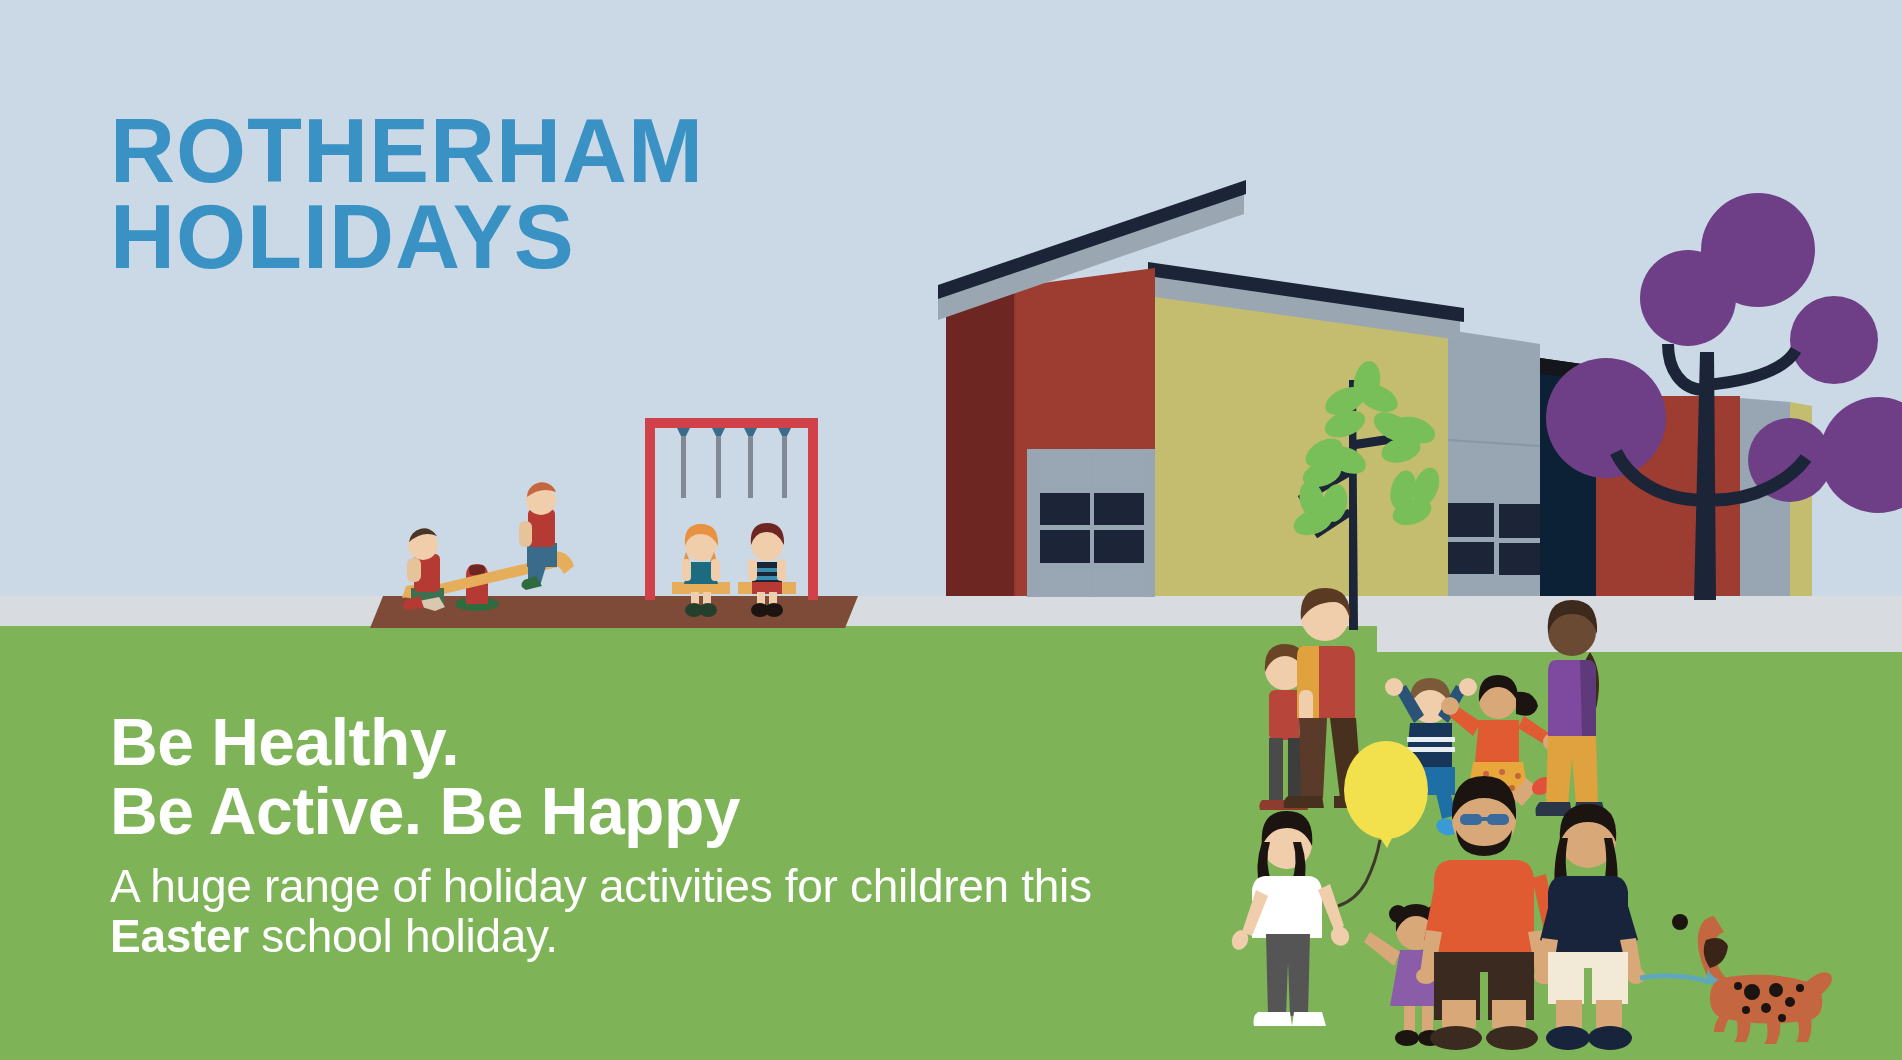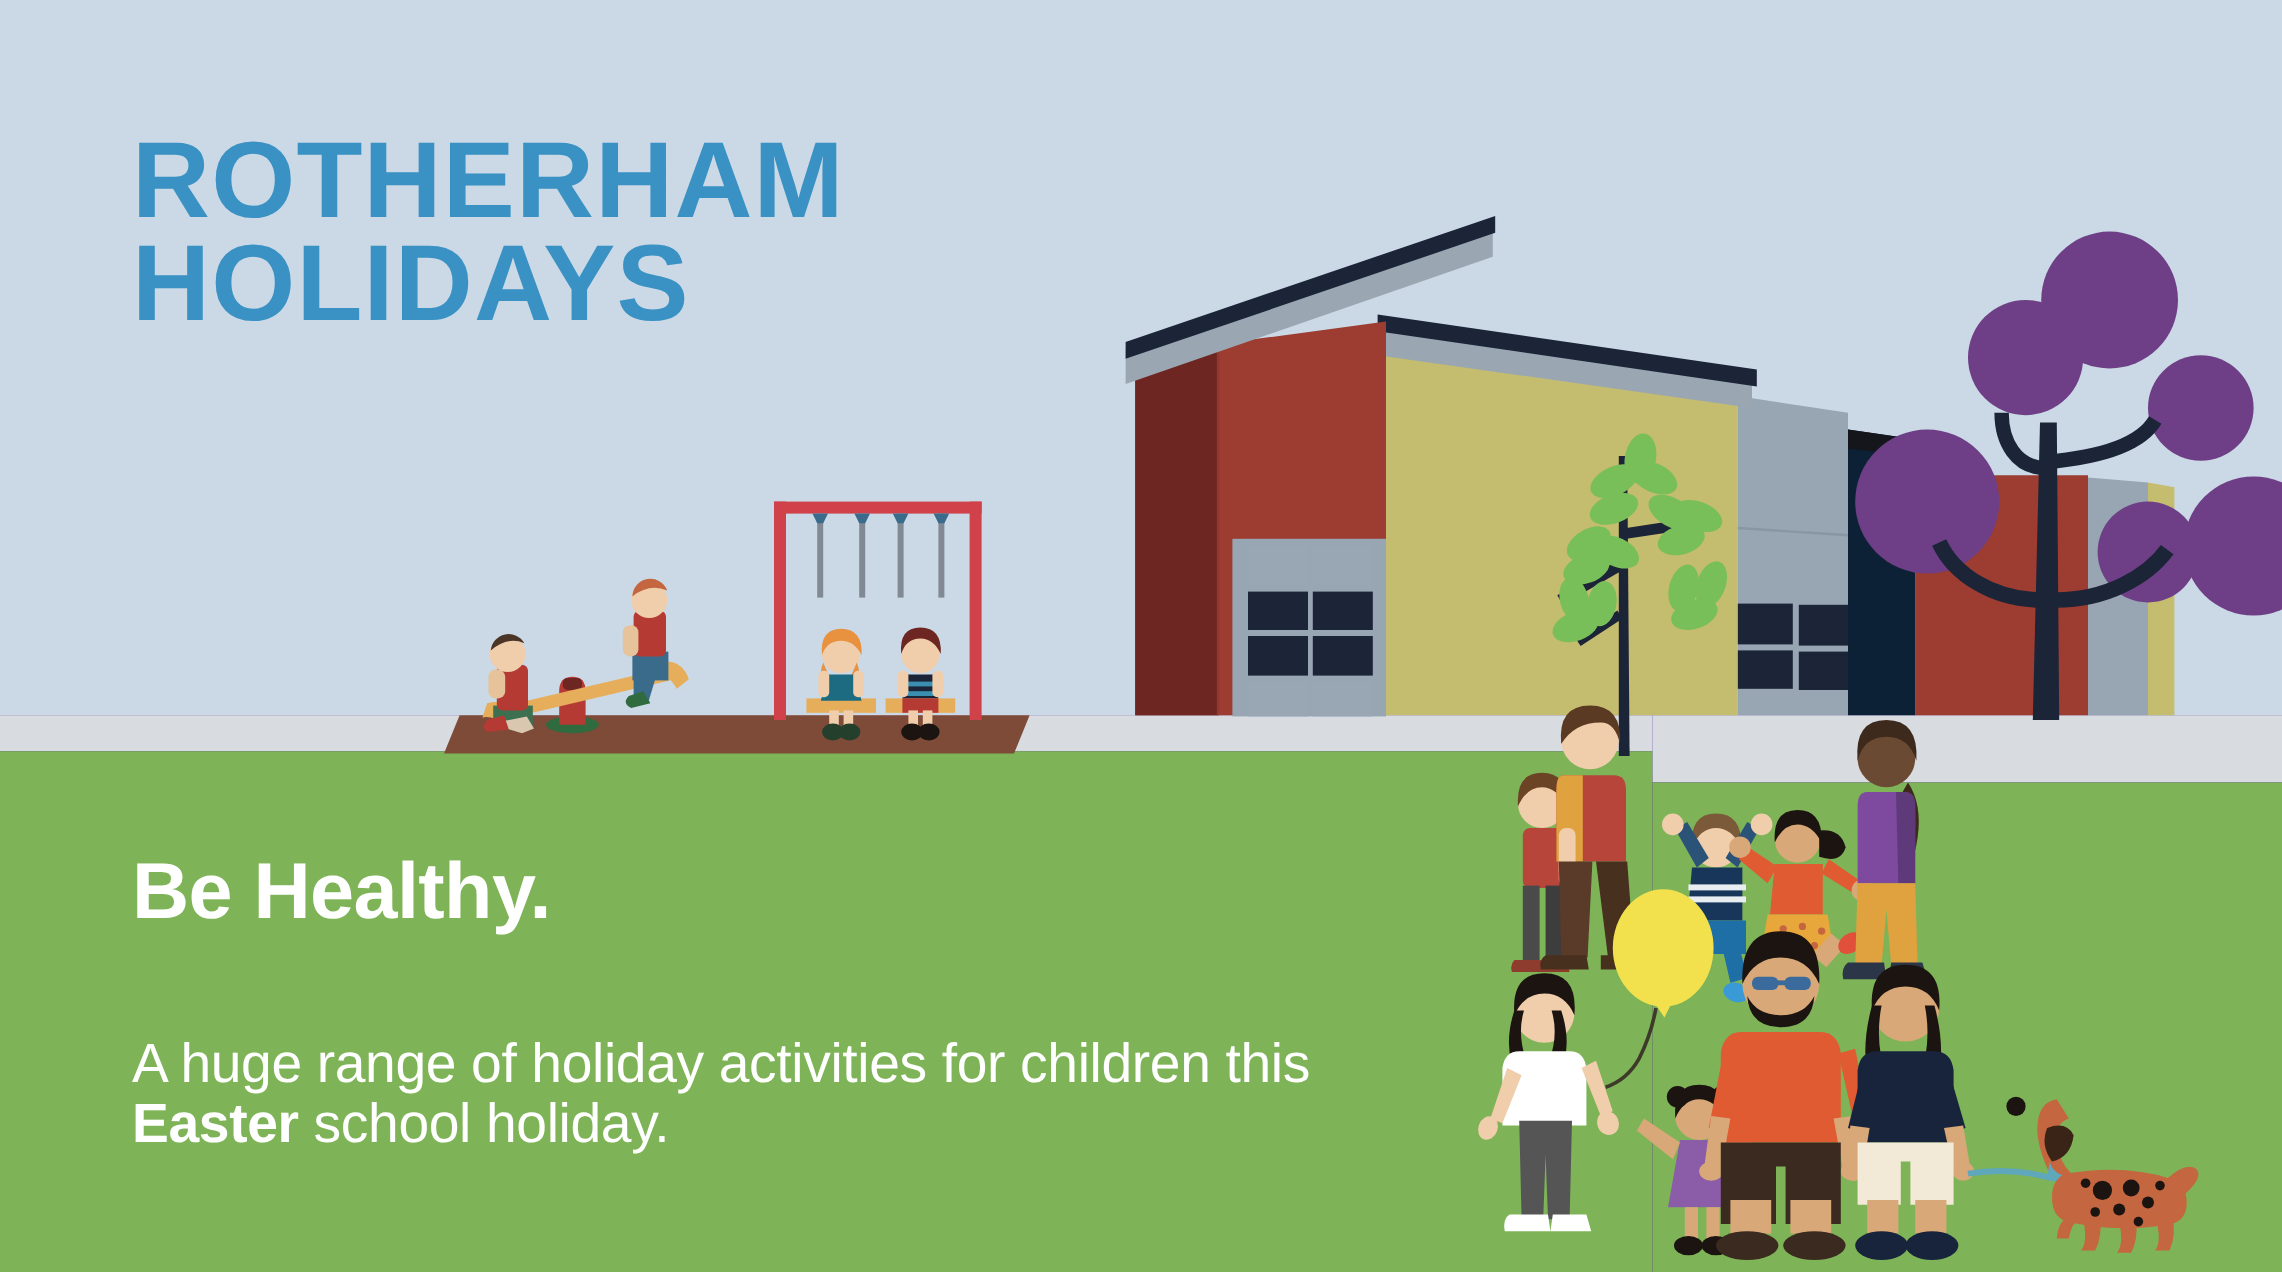--- a/index.html
+++ b/index.html
@@ -407,17 +407,18 @@
     </g>
   </svg>
 
   <div class="title">
     <span>ROTHERHAM</span>
     <span>HOLIDAYS</span>
   </div>
 
   <div class="headline">
     <span>Be Healthy.</span>
+    <span>Be Active. Be Happy</span>
   </div>
 
   <div class="subcopy"><span>A huge range of holiday activities for children this </span><b>Easter</b><span> school holiday.</span></div>
 
 </div>
 
 </body></html>

